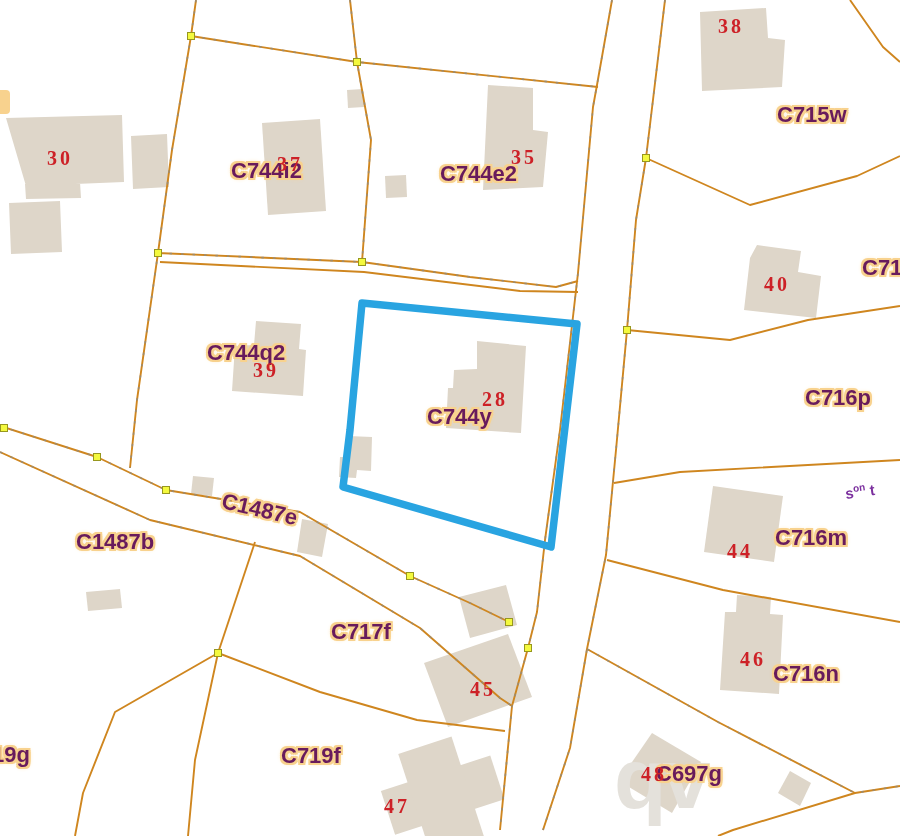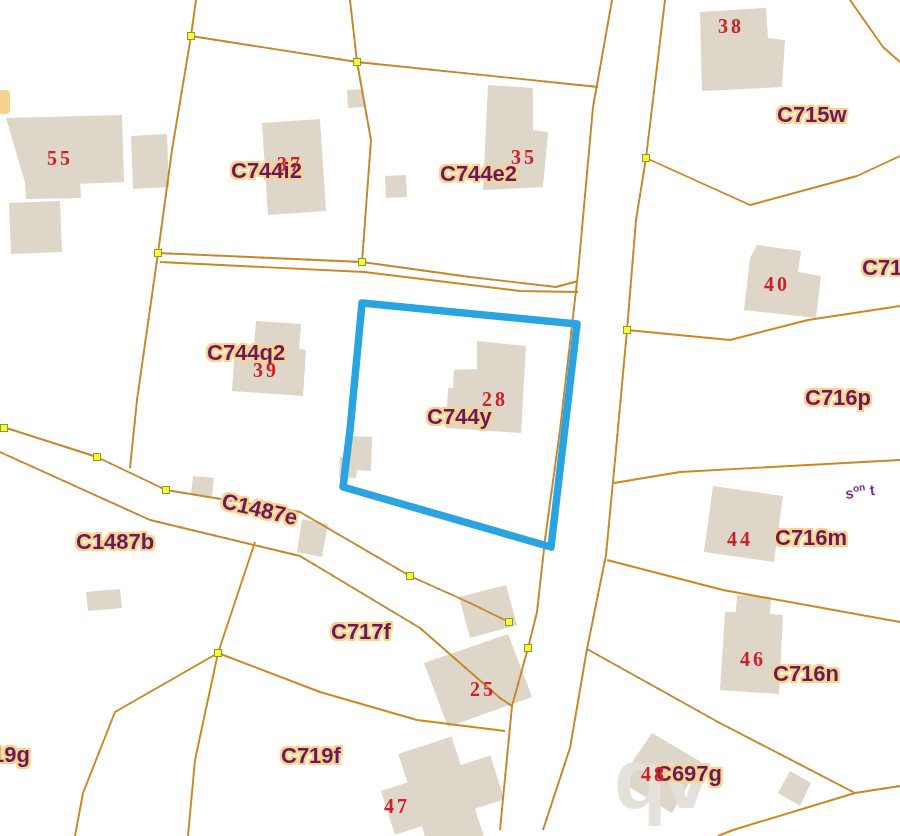--- a/index.html
+++ b/index.html
@@ -124,29 +124,29 @@
   <div class="plabel" style="left:222px;top:488px;transform:rotate(13deg);transform-origin:left center;">C1487e</div>
   <div class="plabel" style="left:76px;top:529px;text-align:right;">C1487b</div>
   <div class="plabel" style="left:775px;top:525px;">C716m</div>
   <div class="plabel" style="left:331px;top:619px;">C717f</div>
   <div class="plabel" style="left:773px;top:661px;">C716n</div>
   <div class="plabel" style="left:281px;top:743px;">C719f</div>
   <div class="plabel" style="left:649px;top:761px;padding-left:7px;">C697g</div>
   <div class="plabel" style="left:-8px;top:742px;">19g</div>
   <div class="cutblob" style="left:-6px;top:90px;"></div>
 
-  <div class="hnum" style="left:47px;top:147px;">55</div>
+  <div class="hnum" style="left:47px;top:147px;">30</div>
   <div class="hnum" style="left:277px;top:153px;">37</div>
   <div class="hnum" style="left:511px;top:146px;">35</div>
   <div class="hnum" style="left:718px;top:15px;">38</div>
   <div class="hnum" style="left:764px;top:273px;">40</div>
   <div class="hnum" style="left:253px;top:359px;">39</div>
   <div class="hnum" style="left:482px;top:388px;">28</div>
-  <div class="hnum" style="left:727px;top:528px;text-align:center;">44</div>
-  <div class="hnum" style="left:470px;top:678px;">25</div>
+  <div class="hnum" style="left:727px;top:540px;text-align:center;">44</div>
+  <div class="hnum" style="left:470px;top:678px;">45</div>
   <div class="hnum" style="left:740px;top:648px;text-align:right;">46</div>
   <div class="hnum" style="left:384px;top:795px;">47</div>
   <div class="hnum" style="left:641px;top:763px;">48</div>
 
   <div class="street" style="left:845px;top:482px;transform:rotate(-8deg);">
     <span>s</span><sup>on</sup>&nbsp;<span>t</span>
   </div>
 
 </div>
 

